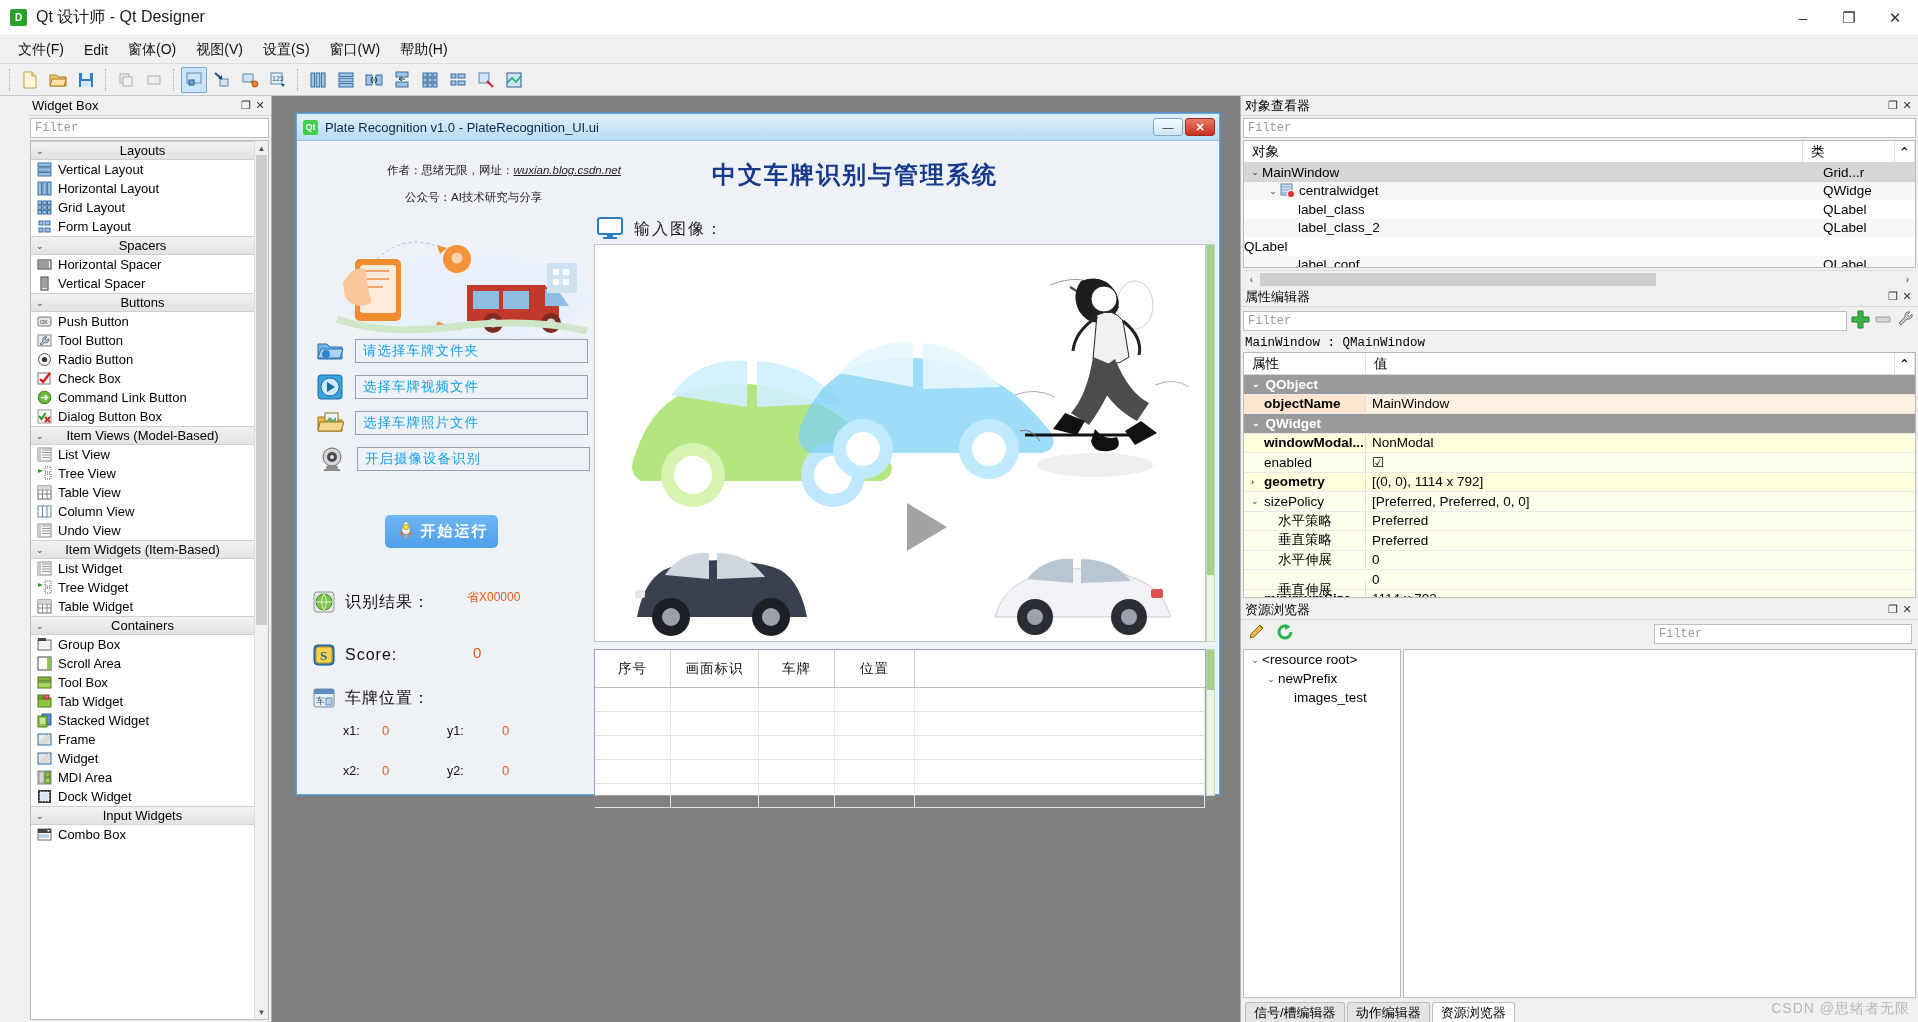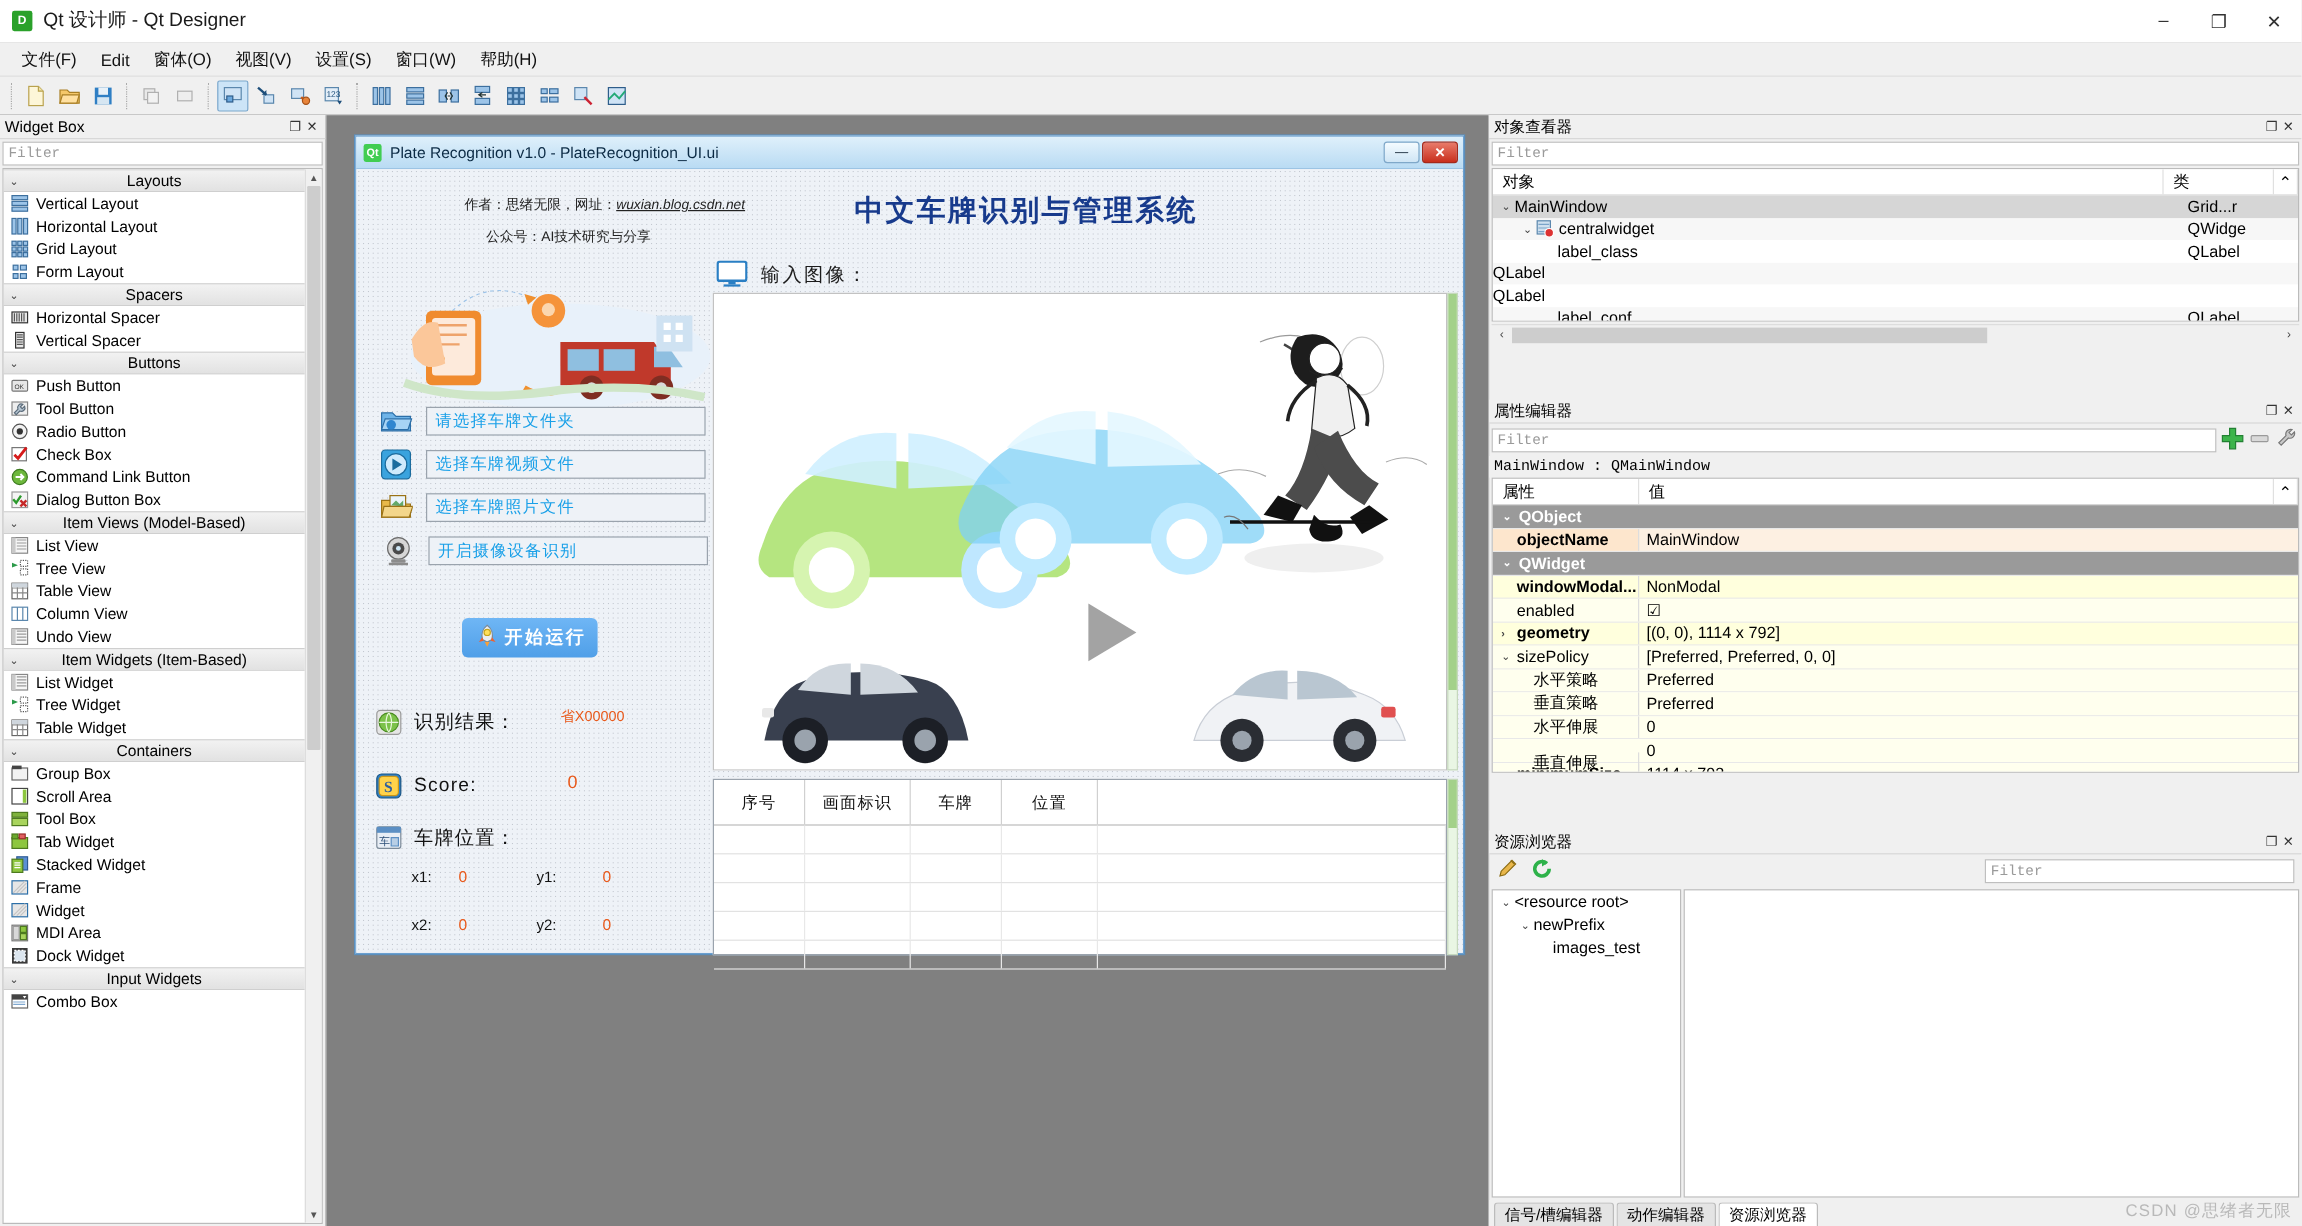--- a/index.html
+++ b/index.html
@@ -69,21 +69,21 @@
     height: 20px; border: 1px solid #bfbfbf; background: #fff;
     margin: 2px 2px 0 2px; display: flex; align-items: center;
     padding: 0 4px; font-family: "Liberation Mono", monospace;
     font-size: 12px; color: #9a9a9a;
   }
 
   
   #widgetbox {
     position: absolute; left: 0; top: 96px; width: 272px; height: 926px;
     background: #f0f0f0; border-right: 1px solid #b4b4b4;
-    display: flex; flex-direction: column;
+    display: flex; flex-direction: column; padding-left: 28px;
   }
   .wb-list { flex: 1; background: #fff; margin: 2px; border: 1px solid #bbb;
     overflow: hidden; position: relative; }
   .wb-scroll { position: absolute; right: 0; top: 0; width: 14px; bottom: 0;
     background: #f0f0f0; border-left: 1px solid #ddd; }
   .wb-scroll .thumb { position: absolute; left: 1px; width: 11px;
     background: #cdcdcd; border-radius: 1px; }
   .wb-scroll .arr { position: absolute; left: 0; width: 13px; height: 14px;
     display: flex; align-items: center; justify-content: center;
     font-size: 8px; color: #555; }
@@ -181,21 +181,20 @@
     position: absolute; width: 9px; background: #e9f6e4; border: 1px solid #c5d8bd;
   }
   .vscroll-form .th { position: absolute; left: 0; right: 0; top: 0;
     background: #a3d18a; }
 
   
   #rightcol {
     position: absolute; right: 0; top: 96px; width: 678px; bottom: 0;
     background: #f0f0f0; display: flex; flex-direction: column;
     border-left: 1px solid #b4b4b4;
-    gap: 46px;
   }
   .treearea { background: #fff; border: 1px solid #bbb; margin: 2px;
     overflow: hidden; position: relative; }
   .tbl-head { display: flex; height: 22px; background: #fff;
     border-bottom: 1px solid #d6d6d6; }
   .tbl-head .c { display: flex; align-items: center; padding-left: 8px;
     font-size: 13.5px; border-right: 1px solid #e0e0e0; }
   .trow { display: flex; height: 18.5px; font-size: 13.5px; align-items: center; }
   .trow .c1 { flex: 1; display: flex; align-items: center; }
   .trow .c2 { width: 92px; }
@@ -1067,20 +1066,24 @@
               <div class="c2">QWidge</div>
             </div>
             <div class="trow">
               <div class="c1" style="padding-left: 40px;">
                 <span class="chev-s"></span>
                 <span>label_class</span>
               </div>
               <div class="c2">QLabel</div>
             </div>
             <div class="trow alt">
+              <div class="c1" style="padding-left: 40px;">
+                <span class="chev-s"></span>
+                <span>label_class_2</span>
+              </div>
               <div class="c2">QLabel</div>
             </div>
             <div class="trow">
               <div class="c2">QLabel</div>
             </div>
             <div class="trow alt">
               <div class="c1" style="padding-left: 40px;">
                 <span class="chev-s"></span>
                 <span>label_conf</span>
               </div>

